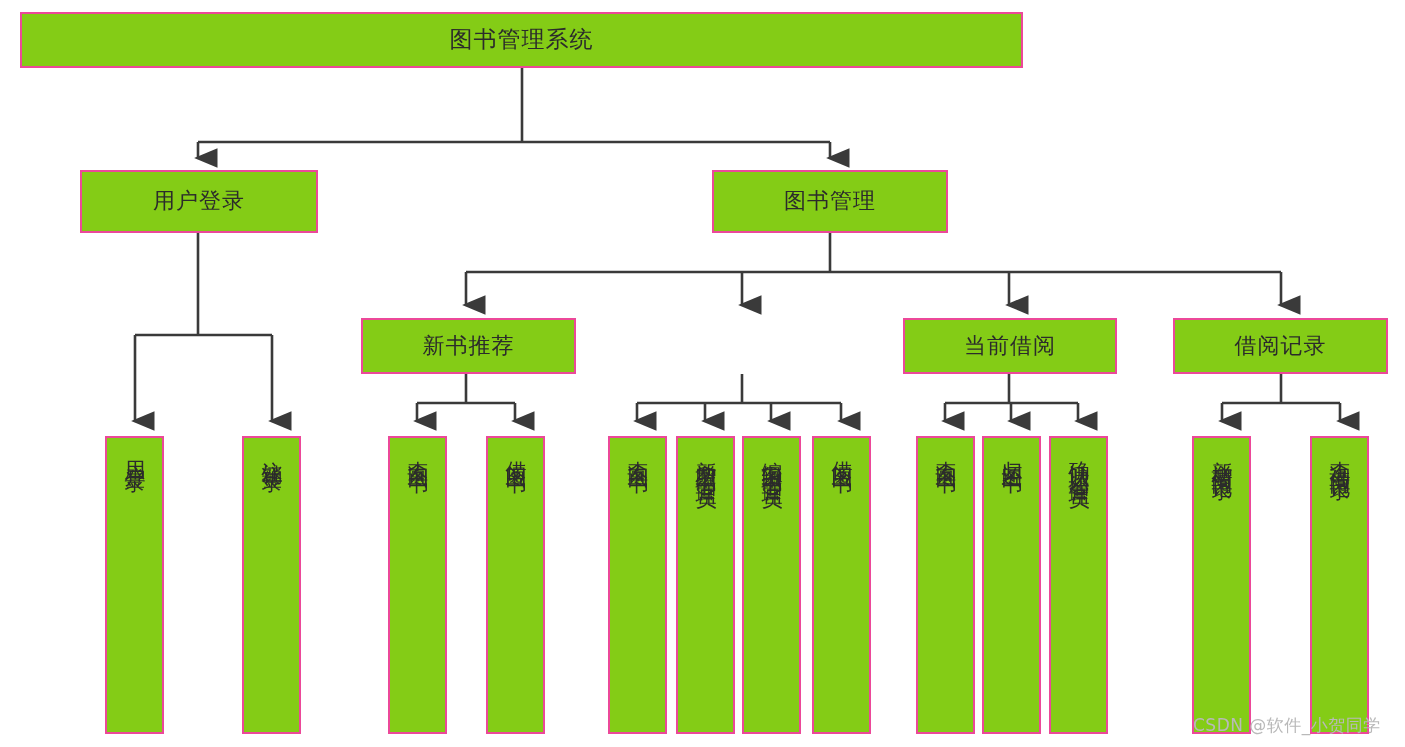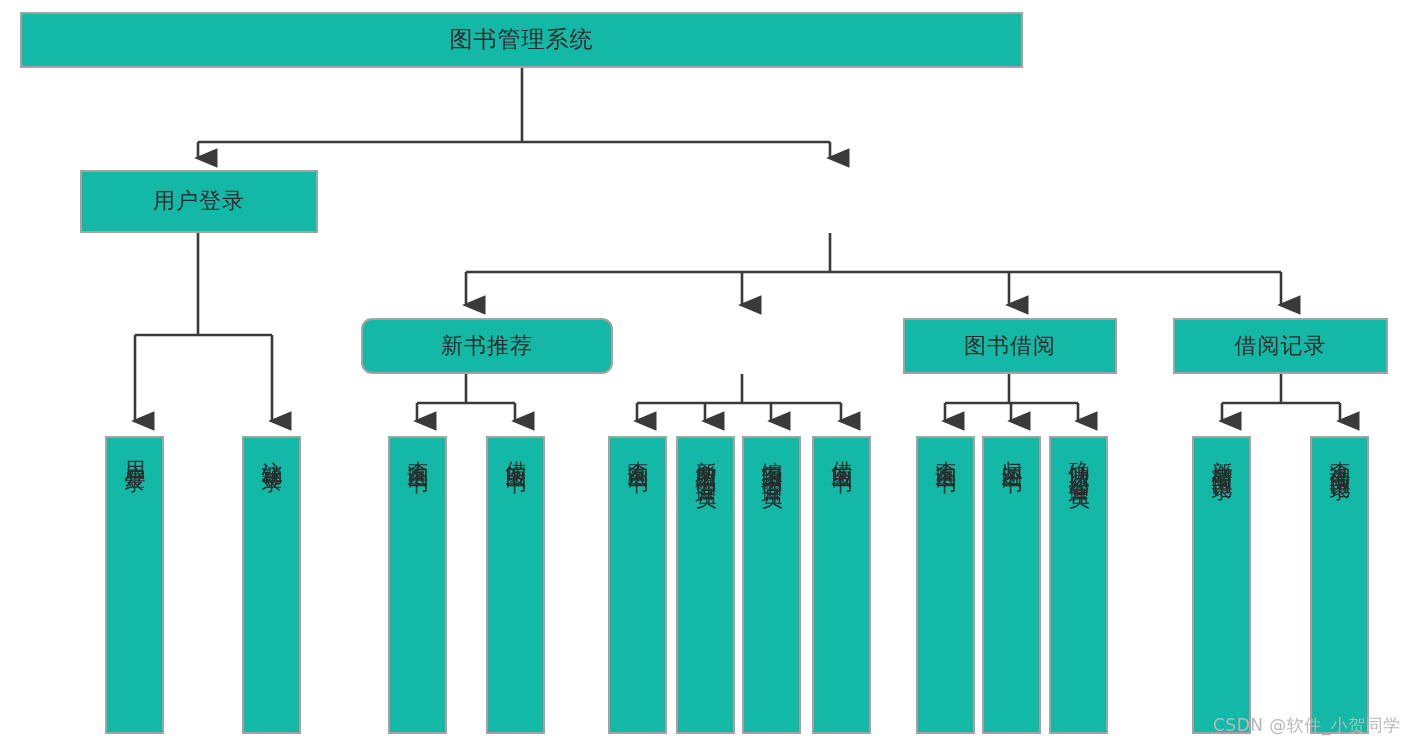--- a/index.html
+++ b/index.html
@@ -21,22 +21,22 @@
     position: absolute;
     left: 0;
     top: 0;
     width: 1405px;
     height: 747px;
     pointer-events: none;
   }
   .node {
     position: absolute;
     box-sizing: border-box;
-    background: #14b8a6;
-    border: 2px solid #a3a3a3;
+    background: #84cc16;
+    border: 2px solid #ec4899;
     display: flex;
     align-items: center;
     justify-content: center;
     color: #2b2b2b;
     font-family: Liberation Serif, serif;
   }
   .node.horiz {
     font-size: 22px;
     letter-spacing: 1px;
     line-height: 1.1;
@@ -122,26 +122,29 @@
     </g>
   </svg>
 
   <div class="node horiz root" style="left:20px; top:12px; width:1003px; height:56px;">
     <span>图书管理系统</span>
   </div>
 
   <div class="node horiz" style="left:80px; top:170px; width:238px; height:63px;">
     <span>用户登录</span>
   </div>
+  <div class="node horiz" style="left:712px; top:170px; width:236px; height:63px;">
+    <span>图书管理</span>
+  </div>
 
-  <div class="node horiz" style="left:361px; top:318px; width:252px; height:56px;border-radius:11px;">
+  <div class="node horiz" style="left:361px; top:318px; width:215px; height:56px;">
     <span>新书推荐</span>
   </div>
   <div class="node horiz" style="left:903px; top:318px; width:214px; height:56px;">
-    <span>图书借阅</span>
+    <span>当前借阅</span>
   </div>
   <div class="node horiz" style="left:1173px; top:318px; width:215px; height:56px;text-align:right;">
     <span>借阅记录</span>
   </div>
 
   <div class="node leaf" style="left:105px; top:436px; width:59px; height:298px;">
     <span class="vtext">用户登录</span>
   </div>
   <div class="node leaf" style="left:242px; top:436px; width:59px; height:298px;">
     <span class="vtext">注销登录</span>
@@ -177,15 +180,15 @@
     <span class="vtext">确认归还（管理员）</span>
   </div>
 
   <div class="node leaf" style="left:1192px; top:436px; width:59px; height:298px;">
     <span class="vtext">新增借阅记录</span>
   </div>
   <div class="node leaf" style="left:1310px; top:436px; width:59px; height:298px;">
     <span class="vtext">查询借阅记录</span>
   </div>
 
-  <div class="watermark" style="left:1193px; top:714px;padding-left:20px;">CSDN @软件_小贺同学</div>
+  <div class="watermark" style="left:1193px; top:714px;">CSDN @软件_小贺同学</div>
 
 </div>
 
 </body></html>

